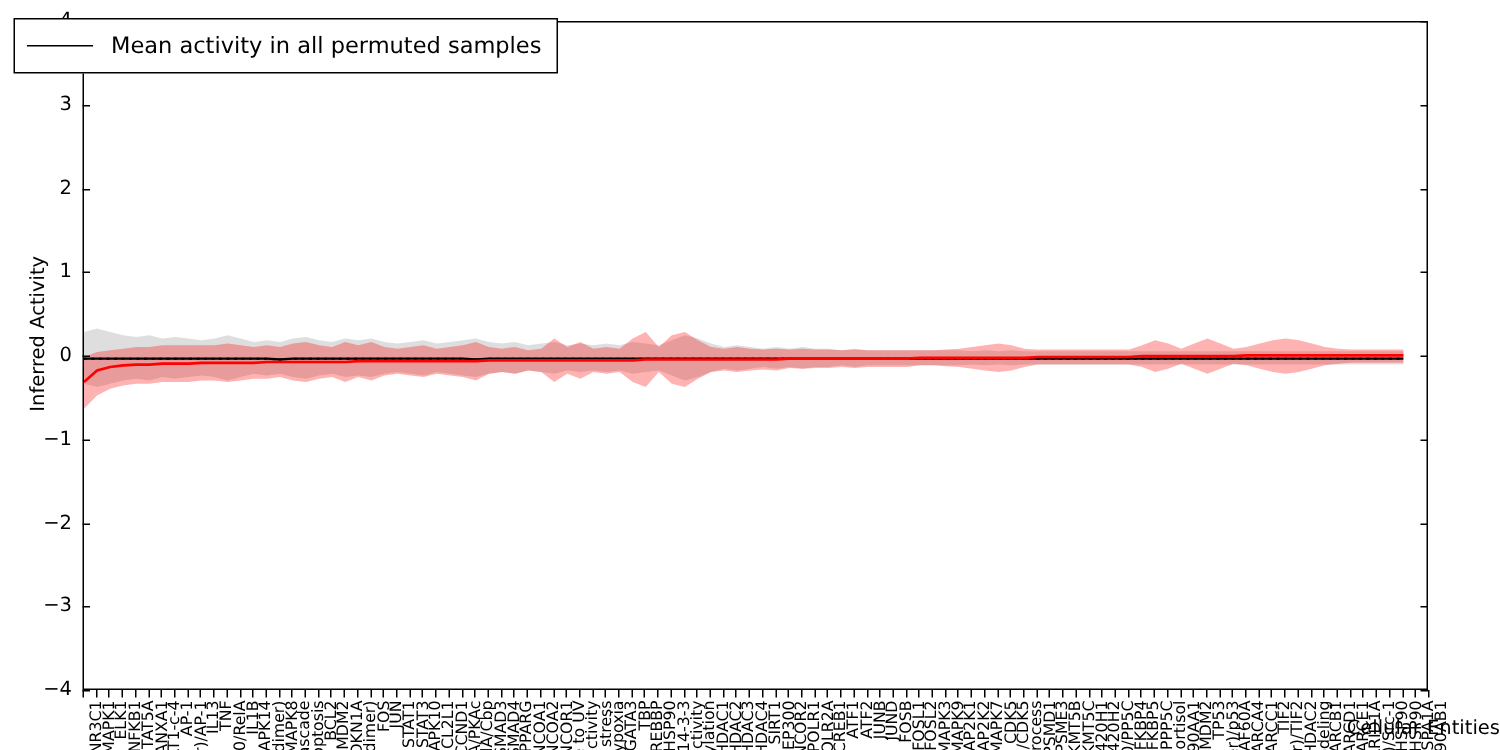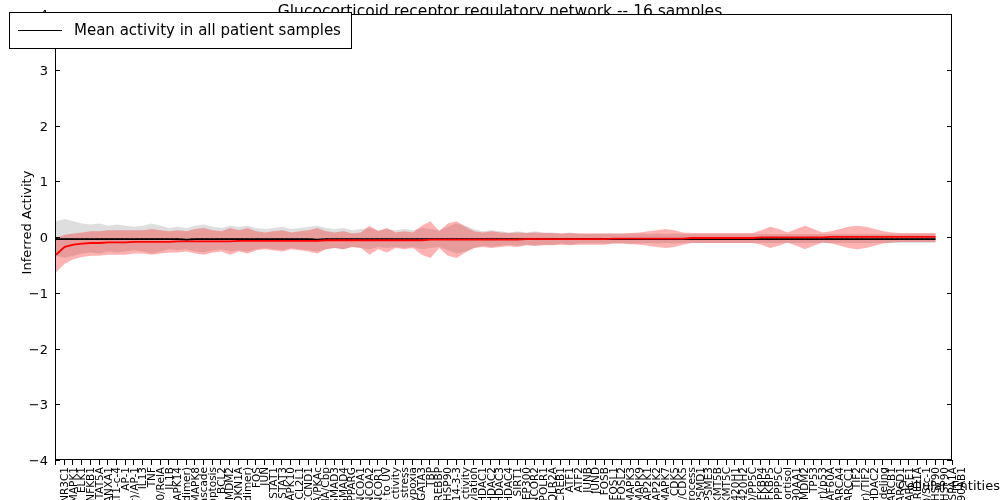--- a/index.html
+++ b/index.html
@@ -38,21 +38,20 @@
           pointer-events:none;z-index:30;}
   .xtick{position:absolute;bottom:0;transform-origin:0 0;
          transform:rotate(-90deg) translate(0,0);
          font-size:10.5px;line-height:10.5px;white-space:nowrap;color:#000;}
 </style>
 </head>
 <body>
 
 <div id="root">
 
-  <div id="chart-title">Glucocorticoid receptor regulatory network -- 16 samples</div>
 
   <div id="ylabel">Inferred Activity</div>
 
   <div id="plot">
     <div id="plot-inner">
       <svg id="svg" width="897" height="446" viewBox="0 0 897 446" preserveAspectRatio="none">
           <path d="M0.00 206.28 L8.71 204.05 L17.42 206.28 L26.13 208.51 L34.83 209.62 L43.54 208.51 L52.25 210.73 L60.96 209.62 L69.67 210.73 L78.38 211.85 L87.09 210.73 L95.80 208.51 L104.50 210.73 L113.21 212.97 L121.92 211.85 L130.63 212.97 L139.34 210.73 L148.05 209.62 L156.76 211.85 L165.47 212.97 L174.17 210.73 L182.88 211.85 L191.59 210.73 L200.30 212.97 L209.01 214.08 L217.72 212.97 L226.43 211.85 L235.14 214.08 L243.84 212.97 L252.55 211.85 L261.26 210.73 L269.97 212.97 L278.68 214.08 L287.39 212.97 L296.10 215.19 L304.81 214.08 L313.51 212.97 L322.22 215.19 L330.93 214.08 L339.64 215.19 L348.35 214.08 L357.06 215.19 L365.77 212.97 L374.48 214.08 L383.18 215.19 L391.89 211.85 L400.60 208.51 L409.31 210.73 L418.02 214.08 L426.73 216.31 L435.44 215.19 L444.15 216.31 L452.85 217.42 L461.56 216.31 L470.27 217.42 L478.98 216.31 L487.69 217.42 L496.40 217.42 L505.11 218.54 L513.82 217.42 L522.52 218.54 L531.23 218.54 L539.94 218.54 L548.65 218.54 L557.36 218.54 L566.07 218.54 L574.78 218.54 L583.49 218.54 L592.19 219.10 L600.90 218.54 L609.61 219.10 L618.32 218.54 L627.03 219.10 L635.74 219.10 L644.45 219.10 L653.16 219.10 L661.86 219.10 L670.57 219.10 L679.28 219.10 L687.99 219.10 L696.70 219.10 L705.41 219.10 L714.12 219.10 L722.83 219.10 L731.53 219.10 L740.24 219.10 L748.95 219.10 L757.66 219.10 L766.37 219.10 L775.08 219.10 L783.79 219.10 L792.50 219.10 L801.20 219.10 L809.91 219.10 L818.62 219.10 L827.33 219.10 L836.04 219.10 L844.75 219.10 L853.46 219.10 L862.17 219.10 L870.87 219.10 L879.58 219.10 L879.58 228.02 L870.87 228.02 L862.17 228.02 L853.46 228.02 L844.75 228.02 L836.04 228.02 L827.33 228.02 L818.62 228.02 L809.91 228.02 L801.20 228.02 L792.50 228.02 L783.79 228.02 L775.08 228.02 L766.37 228.02 L757.66 228.02 L748.95 228.02 L740.24 228.02 L731.53 228.02 L722.83 228.02 L714.12 228.02 L705.41 228.02 L696.70 228.02 L687.99 228.02 L679.28 228.02 L670.57 228.02 L661.86 228.02 L653.16 228.02 L644.45 228.02 L635.74 228.02 L627.03 228.02 L618.32 228.57 L609.61 228.02 L600.90 228.57 L592.19 228.02 L583.49 228.57 L574.78 228.57 L566.07 228.57 L557.36 228.57 L548.65 228.57 L539.94 228.57 L531.23 228.57 L522.52 228.57 L513.82 229.69 L505.11 228.57 L496.40 229.69 L487.69 229.69 L478.98 230.80 L470.27 229.69 L461.56 230.80 L452.85 229.69 L444.15 230.80 L435.44 231.92 L426.73 230.80 L418.02 233.03 L409.31 236.38 L400.60 238.61 L391.89 235.26 L383.18 231.92 L374.48 233.03 L365.77 234.15 L357.06 231.92 L348.35 233.03 L339.64 231.92 L330.93 233.03 L322.22 231.92 L313.51 234.15 L304.81 233.03 L296.10 231.92 L287.39 234.15 L278.68 233.03 L269.97 234.15 L261.26 236.38 L252.55 235.26 L243.84 234.15 L235.14 233.03 L226.43 235.26 L217.72 234.15 L209.01 233.03 L200.30 234.15 L191.59 236.38 L182.88 235.26 L174.17 236.38 L165.47 234.15 L156.76 235.26 L148.05 237.49 L139.34 236.38 L130.63 234.15 L121.92 235.26 L113.21 234.15 L104.50 236.38 L95.80 238.61 L87.09 236.38 L78.38 235.26 L69.67 236.38 L60.96 237.49 L52.25 236.38 L43.54 238.61 L34.83 237.49 L26.13 238.61 L17.42 240.84 L8.71 243.07 L0.00 240.84 Z" fill="#000000" fill-opacity="0.13" stroke="none"></path>
           <path d="M0.00 223.00 L8.71 219.66 L17.42 218.54 L26.13 217.42 L34.83 216.31 L43.54 216.31 L52.25 215.19 L60.96 215.19 L69.67 215.19 L78.38 215.19 L87.09 215.19 L95.80 214.08 L104.50 215.19 L113.21 216.31 L121.92 215.19 L130.63 216.31 L139.34 214.08 L148.05 212.97 L156.76 215.19 L165.47 216.31 L174.17 212.97 L182.88 215.19 L191.59 212.97 L200.30 216.31 L209.01 217.42 L217.72 216.31 L226.43 215.19 L235.14 217.42 L243.84 216.31 L252.55 215.19 L261.26 212.97 L269.97 216.31 L278.68 217.42 L287.39 216.31 L296.10 218.54 L304.81 217.42 L313.51 210.73 L322.22 216.31 L330.93 212.97 L339.64 217.42 L348.35 216.31 L357.06 217.42 L365.77 210.73 L374.48 206.28 L383.18 216.31 L391.89 208.51 L400.60 206.28 L409.31 211.85 L418.02 216.31 L426.73 217.42 L435.44 216.31 L444.15 217.42 L452.85 217.98 L461.56 217.42 L470.27 217.98 L478.98 217.42 L487.69 217.98 L496.40 217.98 L505.11 218.54 L513.82 217.98 L522.52 218.54 L531.23 218.54 L539.94 218.54 L548.65 218.54 L557.36 218.54 L566.07 218.54 L574.78 217.98 L583.49 217.42 L592.19 216.31 L600.90 215.19 L609.61 214.08 L618.32 215.19 L627.03 217.42 L635.74 217.98 L644.45 217.98 L653.16 217.98 L661.86 217.98 L670.57 217.98 L679.28 217.98 L687.99 217.98 L696.70 217.98 L705.41 215.19 L714.12 211.85 L722.83 214.08 L731.53 217.42 L740.24 214.08 L748.95 210.73 L757.66 214.08 L766.37 217.42 L775.08 216.31 L783.79 214.08 L792.50 211.85 L801.20 210.73 L809.91 211.85 L818.62 214.08 L827.33 216.31 L836.04 217.42 L844.75 217.98 L853.46 217.98 L862.17 217.98 L870.87 217.98 L879.58 217.98 L879.58 226.90 L870.87 226.90 L862.17 226.90 L853.46 226.90 L844.75 226.90 L836.04 227.46 L827.33 228.57 L818.62 230.80 L809.91 233.03 L801.20 234.15 L792.50 233.03 L783.79 230.80 L775.08 228.57 L766.37 227.46 L757.66 230.80 L748.95 234.15 L740.24 230.80 L731.53 227.46 L722.83 230.80 L714.12 233.03 L705.41 229.69 L696.70 228.02 L687.99 228.02 L679.28 228.02 L670.57 228.02 L661.86 228.02 L653.16 228.02 L644.45 228.02 L635.74 228.02 L627.03 229.69 L618.32 231.92 L609.61 233.03 L600.90 231.92 L592.19 230.80 L583.49 229.69 L574.78 229.13 L566.07 228.57 L557.36 228.57 L548.65 229.69 L539.94 229.69 L531.23 229.69 L522.52 229.69 L513.82 230.25 L505.11 229.69 L496.40 230.25 L487.69 230.25 L478.98 230.80 L470.27 230.25 L461.56 231.92 L452.85 231.36 L444.15 231.92 L435.44 233.03 L426.73 231.92 L418.02 233.03 L409.31 237.49 L400.60 243.07 L391.89 240.84 L383.18 233.03 L374.48 243.07 L365.77 239.72 L357.06 233.03 L348.35 234.15 L339.64 233.03 L330.93 237.49 L322.22 234.15 L313.51 239.72 L304.81 233.03 L296.10 231.92 L287.39 234.15 L278.68 233.03 L269.97 234.15 L261.26 238.61 L252.55 236.38 L243.84 235.26 L235.14 234.15 L226.43 236.38 L217.72 235.26 L209.01 234.15 L200.30 235.26 L191.59 238.61 L182.88 236.38 L174.17 239.72 L165.47 236.38 L156.76 237.49 L148.05 239.72 L139.34 238.61 L130.63 236.38 L121.92 237.49 L113.21 237.49 L104.50 238.61 L95.80 239.72 L87.09 238.61 L78.38 238.61 L69.67 239.72 L60.96 239.72 L52.25 239.72 L43.54 240.84 L34.83 240.84 L26.13 241.95 L17.42 244.19 L8.71 248.65 L0.00 257.56 Z" fill="#fe0000" fill-opacity="0.30" stroke="none"></path>
           <path d="M0.00 224.11 L8.71 224.11 L17.42 224.11 L26.13 224.11 L34.83 224.11 L43.54 224.11 L52.25 224.11 L60.96 224.11 L69.67 224.11 L78.38 224.11 L87.09 224.11 L95.80 224.11 L104.50 224.11 L113.21 224.11 L121.92 224.11 L130.63 224.67 L139.34 224.11 L148.05 224.11 L156.76 224.11 L165.47 224.11 L174.17 224.11 L182.88 224.11 L191.59 224.11 L200.30 224.11 L209.01 224.11 L217.72 224.11 L226.43 224.11 L235.14 224.11 L243.84 224.11 L252.55 224.11 L261.26 224.67 L269.97 224.11 L278.68 224.11 L287.39 224.11 L296.10 224.11 L304.81 224.11 L313.51 224.11 L322.22 224.11 L330.93 224.11 L339.64 224.11 L348.35 224.11 L357.06 224.11 L365.77 224.11 L374.48 224.11 L383.18 224.11 L391.89 224.11 L400.60 224.11 L409.31 224.11 L418.02 224.11 L426.73 224.11 L435.44 224.11 L444.15 224.11 L452.85 224.11 L461.56 224.11 L470.27 224.11 L478.98 224.11 L487.69 224.11 L496.40 224.11 L505.11 224.11 L513.82 224.11 L522.52 224.11 L531.23 224.11 L539.94 224.11 L548.65 224.11 L557.36 224.11 L566.07 224.11 L574.78 224.11 L583.49 224.11 L592.19 224.11 L600.90 224.11 L609.61 224.11 L618.32 224.11 L627.03 224.11 L635.74 224.11 L644.45 224.11 L653.16 224.11 L661.86 224.11 L670.57 224.11 L679.28 224.11 L687.99 224.11 L696.70 224.11 L705.41 224.11 L714.12 224.11 L722.83 224.11 L731.53 224.11 L740.24 224.11 L748.95 224.11 L757.66 224.11 L766.37 224.11 L775.08 224.11 L783.79 224.11 L792.50 224.11 L801.20 224.11 L809.91 224.11 L818.62 224.11 L827.33 224.11 L836.04 224.11 L844.75 224.11 L853.46 224.11 L862.17 224.11 L870.87 224.11 L879.58 224.11 " fill="none" stroke="#000000" stroke-width="1.6"></path>
           <path d="M0.00 224.11 L8.71 224.11 L17.42 224.11 L26.13 224.11 L34.83 224.11 L43.54 224.11 L52.25 224.11 L60.96 224.11 L69.67 224.11 L78.38 224.11 L87.09 224.11 L95.80 224.11 L104.50 224.11 L113.21 224.11 L121.92 224.11 L130.63 224.67 L139.34 224.11 L148.05 224.11 L156.76 224.11 L165.47 224.11 L174.17 224.11 L182.88 224.11 L191.59 224.11 L200.30 224.11 L209.01 224.11 L217.72 224.11 L226.43 224.11 L235.14 224.11 L243.84 224.11 L252.55 224.11 L261.26 224.67 L269.97 224.11 L278.68 224.11 L287.39 224.11 L296.10 224.11 L304.81 224.11 L313.51 224.11 L322.22 224.11 L330.93 224.11 L339.64 224.11 L348.35 224.11 L357.06 224.11 L365.77 224.11 L374.48 224.11 L383.18 224.11 L391.89 224.11 L400.60 224.11 L409.31 224.11 L418.02 224.11 L426.73 224.11 L435.44 224.11 L444.15 224.11 L452.85 224.11 L461.56 224.11 L470.27 224.11 L478.98 224.11 L487.69 224.11 L496.40 224.11 L505.11 224.11 L513.82 224.11 L522.52 224.11 L531.23 224.11 L539.94 224.11 L548.65 224.11 L557.36 224.11 L566.07 224.11 L574.78 224.11 L583.49 224.11 L592.19 224.11 L600.90 224.11 L609.61 224.11 L618.32 224.11 L627.03 224.11 L635.74 224.11 L644.45 224.11 L653.16 224.11 L661.86 224.11 L670.57 224.11 L679.28 224.11 L687.99 224.11 L696.70 224.11 L705.41 224.11 L714.12 224.11 L722.83 224.11 L731.53 224.11 L740.24 224.11 L748.95 224.11 L757.66 224.11 L766.37 224.11 L775.08 224.11 L783.79 224.11 L792.50 224.11 L801.20 224.11 L809.91 224.11 L818.62 224.11 L827.33 224.11 L836.04 224.11 L844.75 224.11 L853.46 224.11 L862.17 224.11 L870.87 224.11 L879.58 224.11 " fill="none" stroke="#000" stroke-width="1.3" stroke-dasharray="2 3"></path>
@@ -87,21 +86,21 @@
       <div class="ytickmark" style="position: absolute; left: 55px; top: 69.75px; width: 5px; border-top: 1.1px solid rgb(0, 0, 0);"></div>
       <div class="ytickmark" style="position: absolute; left: 947px; top: 69.75px; width: 5px; border-top: 1.1px solid rgb(0, 0, 0);"></div>
       <div class="ytick" style="top: 14px; left: 0px; width: 55px; text-align: right; padding-right: 7px; box-sizing: border-box; position: absolute;">4</div>
       <div class="ytickmark" style="position: absolute; left: 55px; top: 14px; width: 5px; border-top: 1.1px solid rgb(0, 0, 0);"></div>
       <div class="ytickmark" style="position: absolute; left: 947px; top: 14px; width: 5px; border-top: 1.1px solid rgb(0, 0, 0);"></div>
     </div>
 
   <div id="legend">
     <div class="leg-row">
       <span class="leg-swatch"></span>
-      <span class="leg-text">Mean activity in all patient samples</span>
+      <span class="leg-text">Mean activity in all permuted samples</span>
     </div>
   </div>
 
   <div id="xticks">
       <div style="position: absolute; left: 0px; top: 460px; width: 0px; height: 5px; border-left: 1.1px solid rgb(0, 0, 0);"></div>
       <div class="xtick" style="position: absolute; left: 0px; top: 467px; bottom: auto; transform-origin: 0px 0px; transform: rotate(-90deg) translateX(-100%); text-align: left; direction: ltr; margin-left: 4px;">NR3C1</div>
       <div style="position: absolute; left: 8.70874px; top: 460px; width: 0px; height: 5px; border-left: 1.1px solid rgb(0, 0, 0);"></div>
       <div class="xtick" style="position: absolute; left: 8.70874px; top: 467px; bottom: auto; transform-origin: 0px 0px; transform: rotate(-90deg) translateX(-100%); text-align: left; direction: ltr; margin-left: 4px;">MAPK1</div>
       <div style="position: absolute; left: 17.4175px; top: 460px; width: 0px; height: 5px; border-left: 1.1px solid rgb(0, 0, 0);"></div>
       <div class="xtick" style="position: absolute; left: 17.4175px; top: 467px; bottom: auto; transform-origin: 0px 0px; transform: rotate(-90deg) translateX(-100%); text-align: left; direction: ltr; margin-left: 4px;">ELK1</div>

